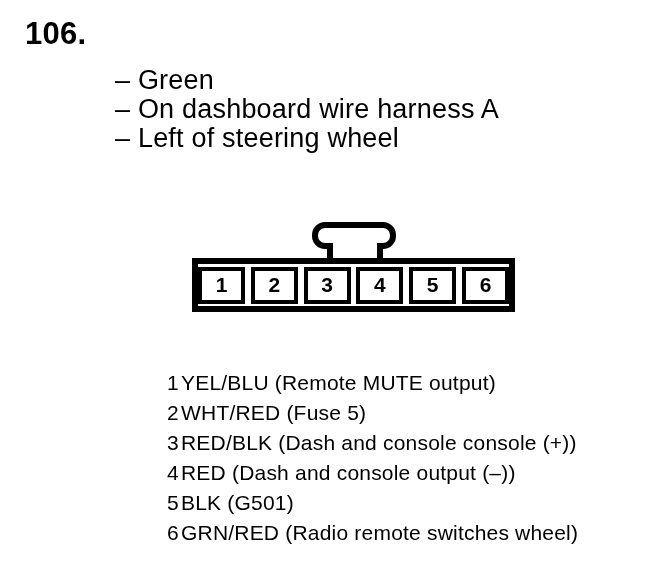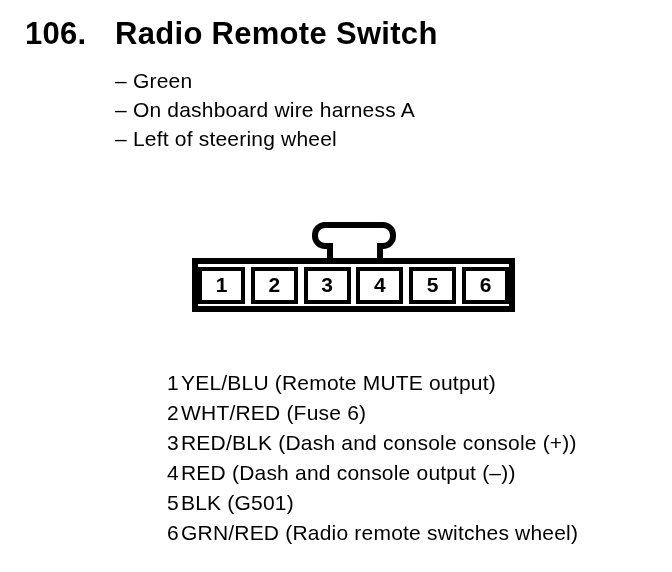--- a/index.html
+++ b/index.html
@@ -31,21 +31,21 @@
     top: 16px;
     font-size: 31px;
     font-weight: bold;
     letter-spacing: 0.3px;
     white-space: nowrap;
   }
   .notes {
     position: absolute;
     left: 115px;
     top: 66px;
-    font-size: 21px;
+    font-size: 27px;
     line-height: 29px;
     letter-spacing: 0.2px;
   }
   .note-line {
     white-space: nowrap;
   }
   
   .latch-head {
     position: absolute;
     left: 312px;
@@ -112,21 +112,20 @@
   }
   .pin-desc {
   }
 </style>
 </head>
 <body>
 
 <div class="page">
 
   <span class="title-num">106.</span>
-  <span class="title-text">Radio Remote Switch</span>
 
   <div class="notes">
     <div class="note-line">– Green</div>
     <div class="note-line">– On dashboard wire harness A</div>
     <div class="note-line">– Left of steering wheel</div>
   </div>
 
   <div class="latch-head"></div>
   <div class="latch-stem"></div>
 
@@ -139,21 +138,21 @@
     <div class="pin-cell">6</div>
   </div>
 
   <div class="pin-list">
     <div class="pin-row">
       <span class="pin-num">1</span>
       <span class="pin-desc">YEL/BLU (Remote MUTE output)</span>
     </div>
     <div class="pin-row">
       <span class="pin-num">2</span>
-      <span class="pin-desc">WHT/RED (Fuse 6)</span>
+      <span class="pin-desc">WHT/RED (Fuse 5)</span>
     </div>
     <div class="pin-row">
       <span class="pin-num">3</span>
       <span class="pin-desc">RED/BLK (Dash and console console (+))</span>
     </div>
     <div class="pin-row">
       <span class="pin-num">4</span>
       <span class="pin-desc">RED (Dash and console output (–))</span>
     </div>
     <div class="pin-row">

